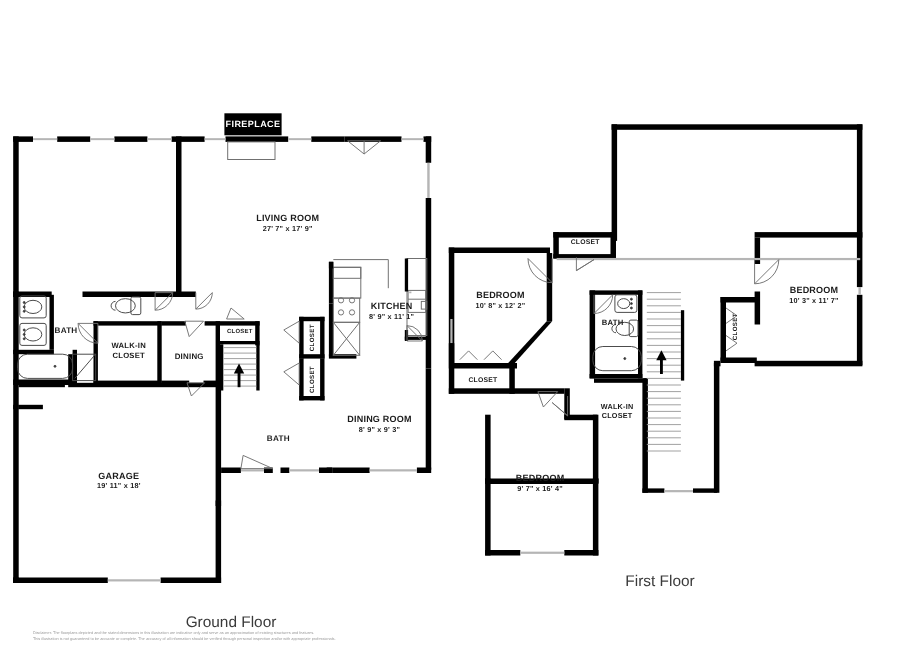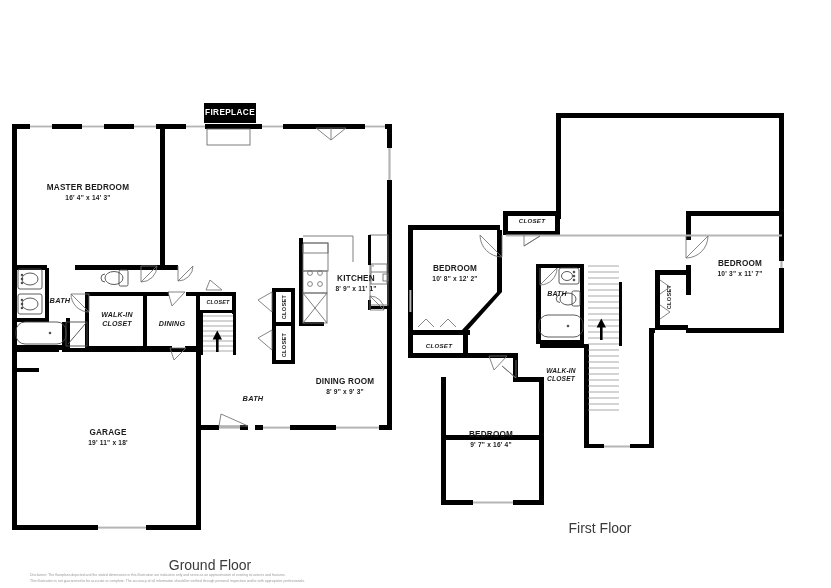--- a/index.html
+++ b/index.html
@@ -51,21 +51,20 @@
   }
   .small-label {
     position: absolute;
     font-size: 5.7px;
     font-weight: bold;
     color: #1b1b1b;
     letter-spacing: 0.2px;
     white-space: nowrap;
     text-align: center;
     pointer-events: none;
-    font-style: italic;
   }
   .vert-label {
     position: absolute;
     font-size: 5.6px;
     font-weight: bold;
     color: #1b1b1b;
     letter-spacing: 0.3px;
     white-space: nowrap;
     transform-origin: center center;
     pointer-events: none;
@@ -466,25 +465,25 @@
 
       <path d="M489 356 L507 356 L494 370"></path>
       <line x1="489" y1="356" x2="494" y2="370"></line>
       <path d="M516 360 L516 378 L502 366"></path>
       <line x1="516" y1="378" x2="502" y2="366"></line>
     </g>
   </svg>
 
   <div class="fireplace-badge" style="left:204px; top:103px; width:52px; height:20px;">FIREPLACE</div>
 
-  <div class="room-label" style="left:28px; top:183px; width:120px;">
-    <span class="nm">MASTER BEDROOM</span>
-    <span class="dim">16' 4" x 14' 3"</span>
-  </div>
-
+
+  <div class="room-label" style="left:204px; top:194px; width:115px;">
+    <span class="nm">LIVING ROOM</span>
+    <span class="dim">27' 7" x 17' 9"</span>
+  </div>
 
   <div class="room-label" style="left:322px; top:274px; width:68px;">
     <span class="nm">KITCHEN</span>
     <span class="dim">8' 9" x 11' 1"</span>
   </div>
 
   <div class="room-label" style="left:300px; top:377px; width:90px;">
     <span class="nm">DINING ROOM</span>
     <span class="dim">8' 9" x 9' 3"</span>
   </div>

